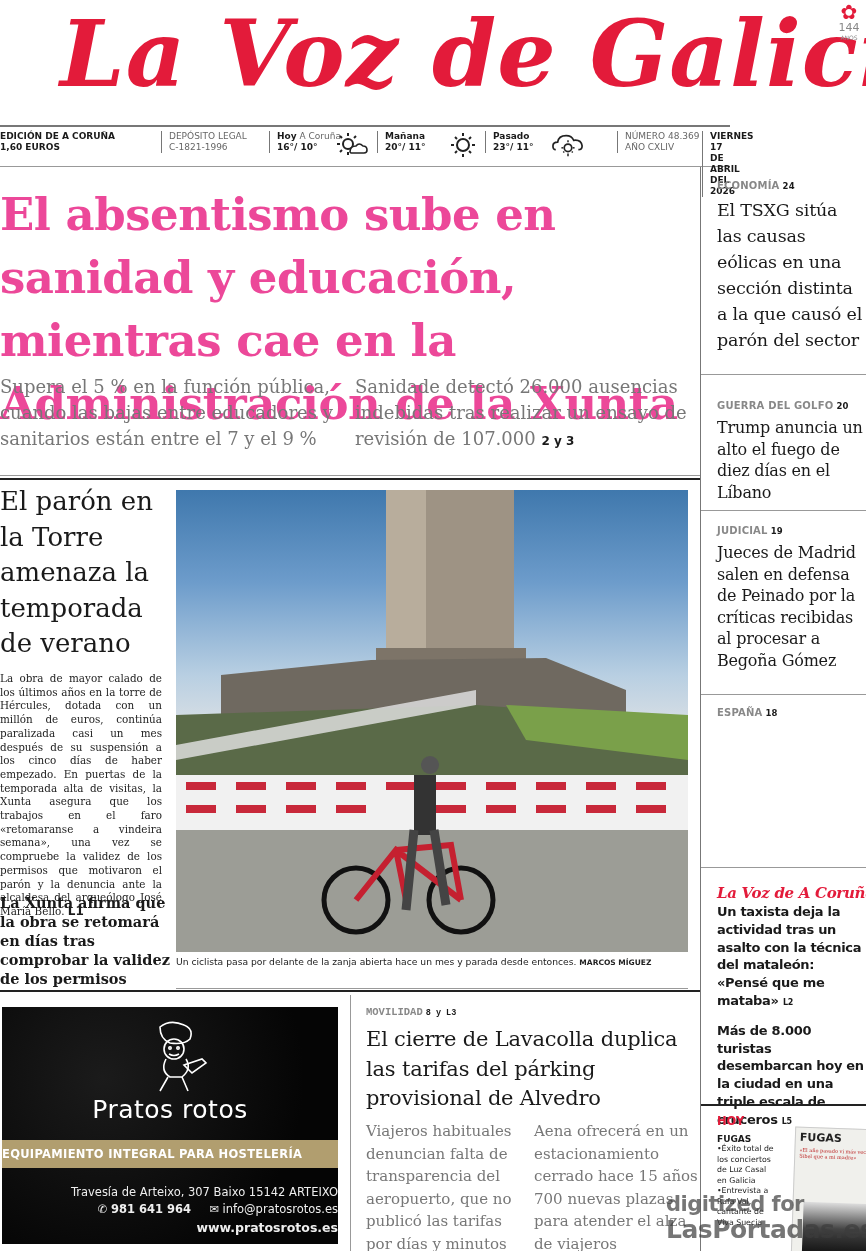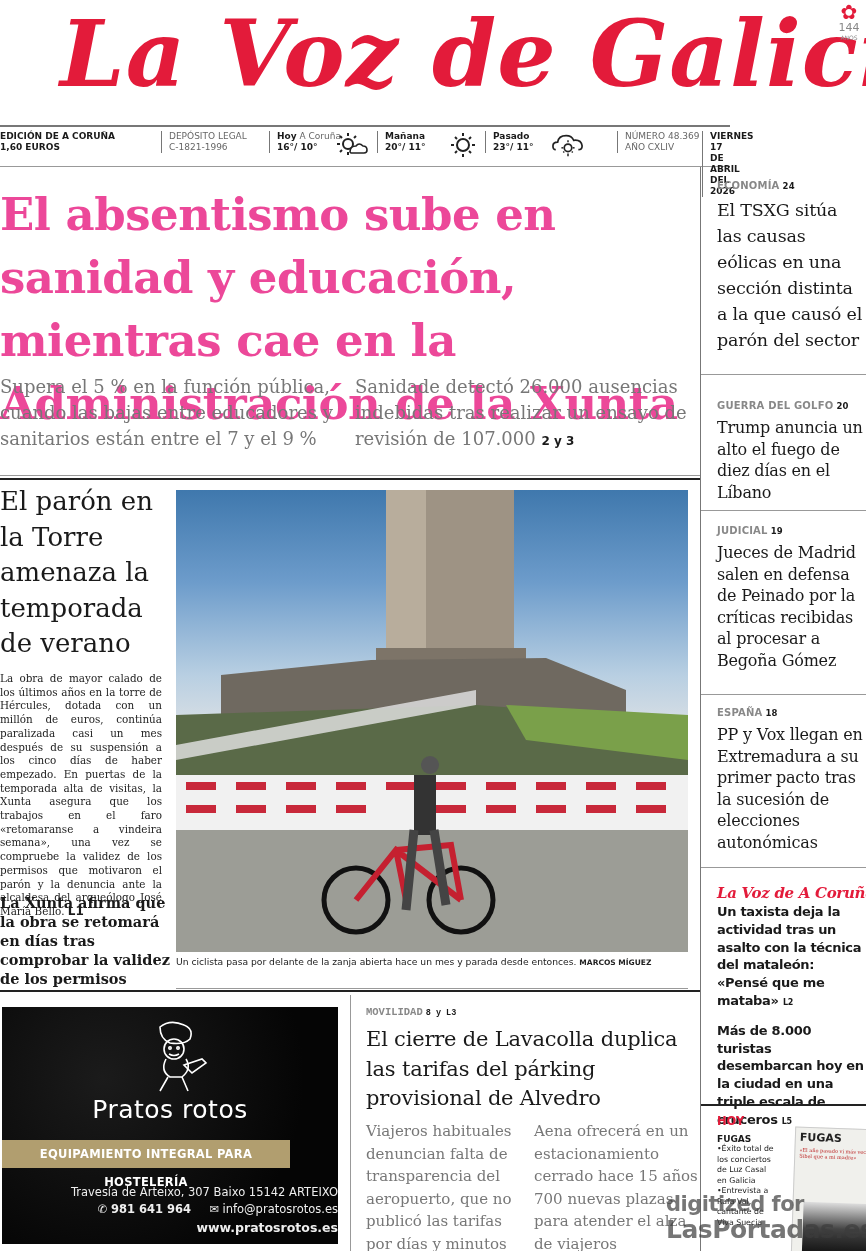--- a/index.html
+++ b/index.html
@@ -67,21 +67,21 @@
   .fugas-quote { font-size: 5px; color: #b22; padding: 3px 4px; line-height: 6px; }
   .fugas-photo { position: absolute; left: 10px; bottom: 0; width: 80px; height: 52px; background: linear-gradient(180deg,#ddd,#444 50%,#111); }
 
   
   .bottom-rule { left: 0; top: 990px; width: 866px; border-top: 2px solid #222; }
   .vsep { left: 350px; top: 995px; width: 0; height: 256px; border-left: 1px solid #999; }
 
   .ad { left: 2px; top: 1007px; width: 336px; height: 237px; background: radial-gradient(circle at 30% 30%, #1b1b1b, #050505 70%); color: #fff; font-family: "DejaVu Sans", sans-serif; overflow: hidden; }
   .ad-mascot { position: absolute; left: 140px; top: 12px; width: 70px; height: 80px; }
   .ad-brand { position: absolute; left: 0; top: 88px; width: 336px; text-align: center; font-size: 25px; color: #fff; font-family: "DejaVu Sans", sans-serif; letter-spacing: 0.5px; }
-  .ad-band { position: absolute; left: 0; top: 133px; width: 288px; height: 28px; background: #b19e6f; color: #fff; font-weight: bold; font-size: 11.5px; line-height: 28px; text-align: center; letter-spacing: 0.3px; }
+  .ad-band { position: absolute; left: 0; top: 133px; width: 336px; height: 28px; background: #b19e6f; color: #fff; font-weight: bold; font-size: 11.5px; line-height: 28px; letter-spacing: 0.3px; }
   .ad-line { position: absolute; left: 0; width: 336px; text-align: right; color: #eee; font-size: 11.5px; }
   .ad-phone { font-weight: bold; }
 
   .mov { left: 366px; top: 1004px; width: 334px; }
   .mov-section { font-family: Liberation Mono, monospace; font-weight: bold; font-size: 10.5px; color: #888; line-height: 16px; }
   .mov-section .pg { color: #1a1a1a; font-size: 8.5px; margin-left: 3px; }
   .mov-head { font-size: 21px; line-height: 29.5px; color: #1a1a1a; margin-top: 4px; letter-spacing: -0.2px; }
   .mov-col { top: 1120px; font-size: 15px; line-height: 22.5px; color: #777; }
   .mov-col.a { left: 366px; width: 155px; }
   .mov-col.b2 { left: 534px; width: 166px; }
@@ -234,21 +234,20 @@
   <div class="brief-rule" style="top:343px;"></div>
 
   <div class="brief" style="top:357px;">
     <div class="brief-section"><span>JUDICIAL</span><span class="pg">19</span></div>
     <div class="brief-head">Jueces de Madrid salen en defensa de Peinado por la críticas recibidas al procesar a Begoña Gómez</div>
   </div>
   <div class="brief-rule" style="top:527px;"></div>
 
   <div class="brief" style="top:539px;">
     <div class="brief-section"><span>ESPAÑA</span><span class="pg">18</span></div>
-    <div class="brief-head">PP y Vox llegan en Extremadura a su primer pacto tras la sucesión de elecciones autonómicas</div>
   </div>
   <div class="brief-rule" style="top:700px;"></div>
 
   <div class="brief" style="top:716px;">
     <div class="local-brand">La Voz de A Coruña</div>
     <div class="local-head"><span>Un taxista deja la actividad tras un asalto con la técnica del mataleón: «Pensé que me mataba»</span> <span class="pageref">L2</span></div>
     <div class="local-head" style="margin-top:10px;"><span>Más de 8.000 turistas desembarcan hoy en la ciudad en una triple escala de cruceros</span> <span class="pageref">L5</span></div>
   </div>
   <div class="brief-rule" style="top:937px; border-top:2px solid #222;"></div>
 

